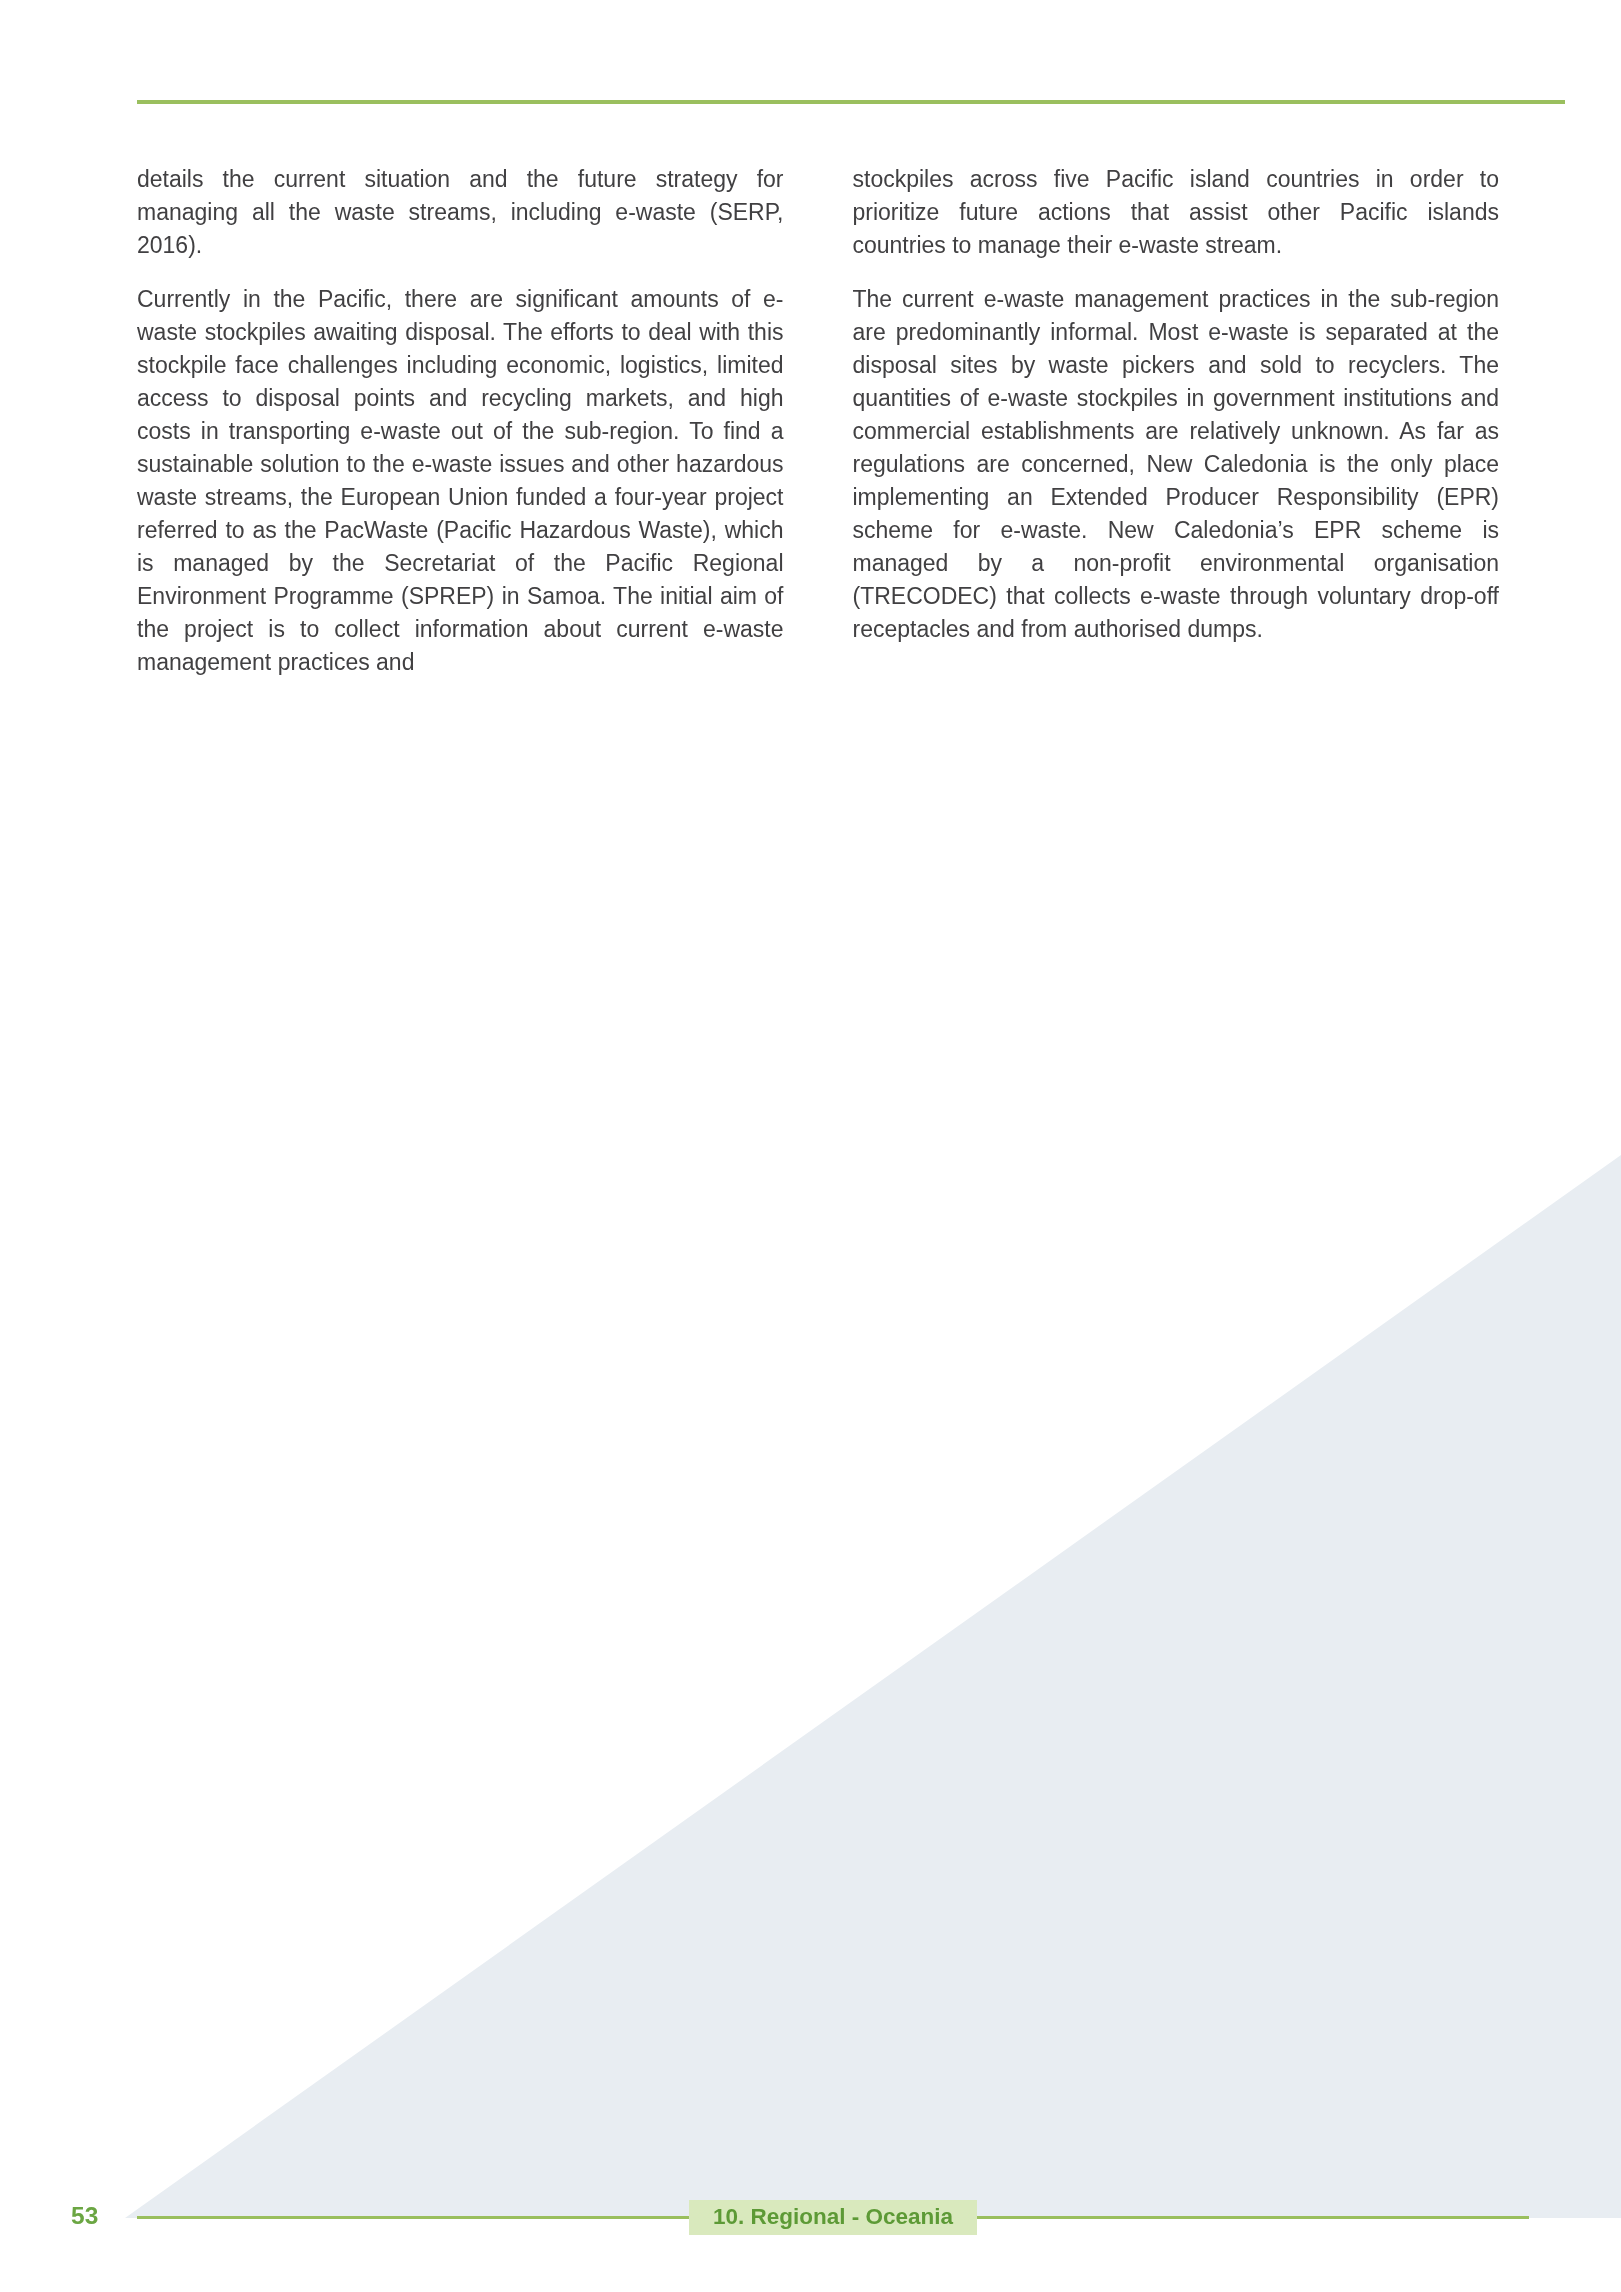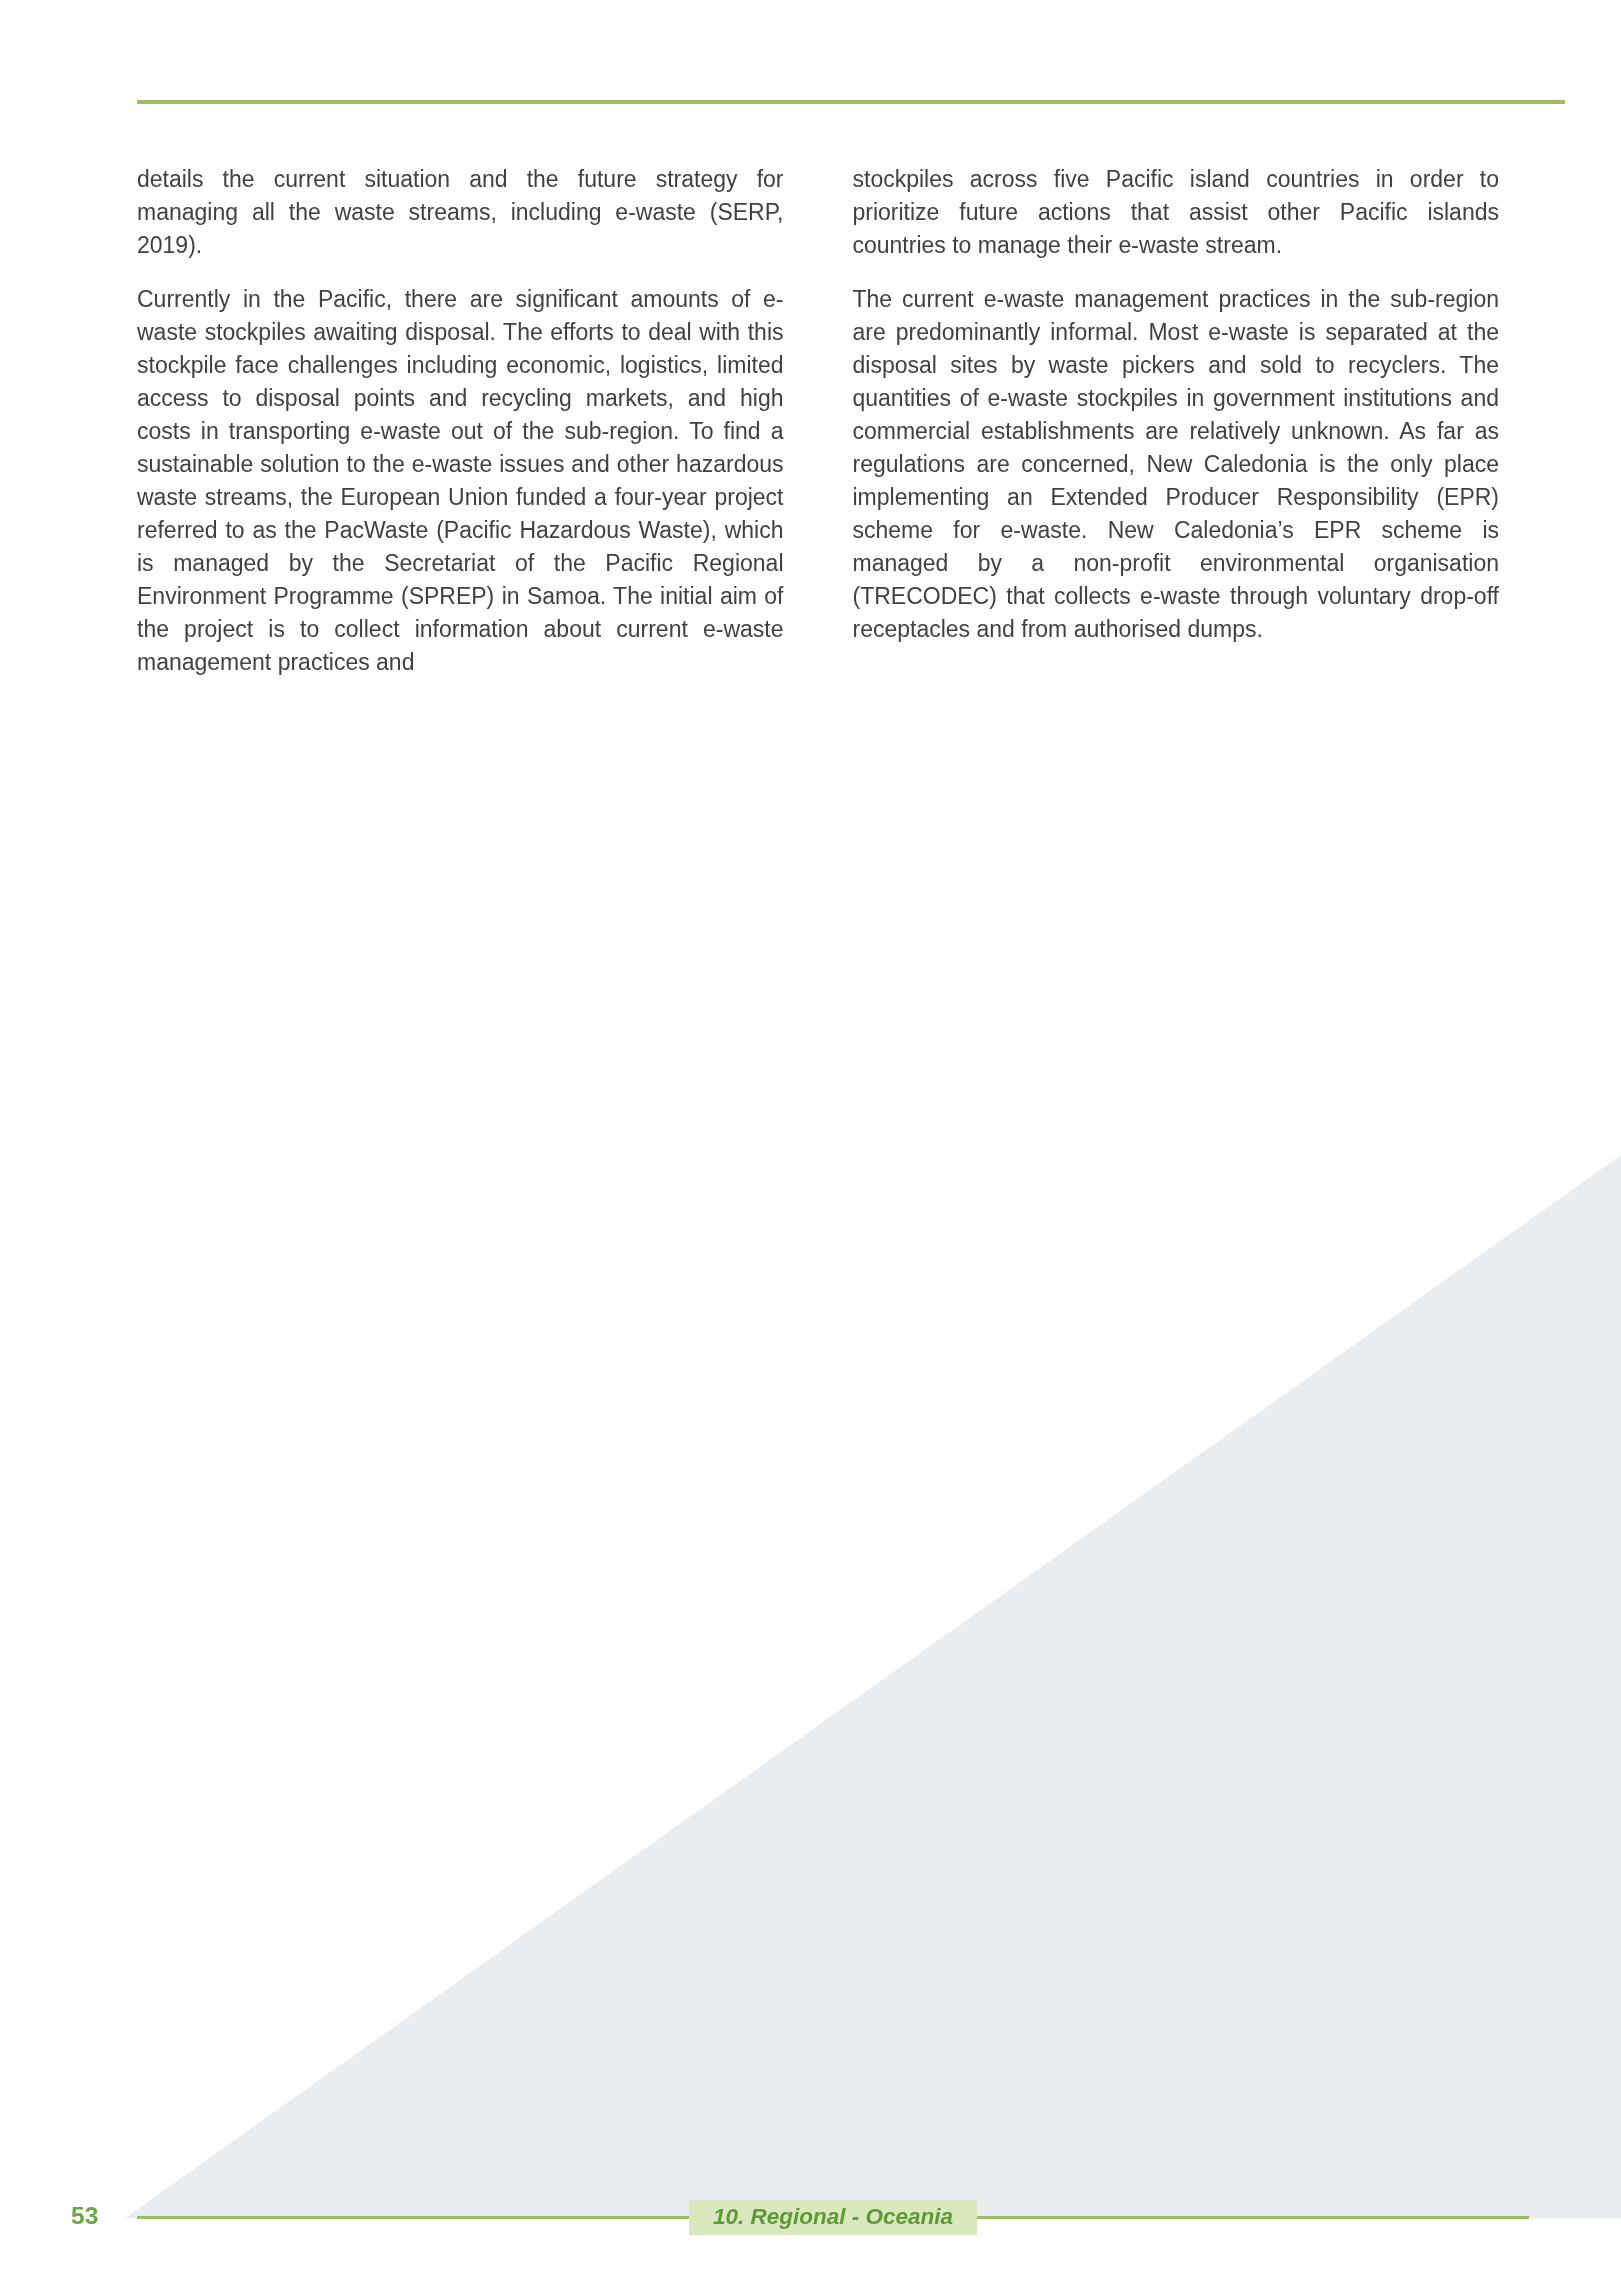--- a/index.html
+++ b/index.html
@@ -76,36 +76,35 @@
   }
   .footer-rule {
     flex: 1;
     height: 3.9px;
     background: #9abf5e;
   }
   .footer-label {
     padding: 3.9px 23.5px 5.9px 23.5px;
     background: #d9e9bd;
     color: #5d9a36;
-    font-style: italic;
     font-weight: bold;
     font-size: 22.5px;
     white-space: nowrap;
   }
 </style>
 </head>
 <body>
 
 <div class="page">
 
   <div class="top-rule"></div>
 
   <div class="columns">
     <div class="col">
-      <p>details the current situation and the future strategy for managing all the waste streams, including e-waste (SERP, 2019).</p>
+      <p>details the current situation and the future strategy for managing all the waste streams, including e-waste (SERP, 2016).</p>
       <p>Currently in the Pacific, there are significant amounts of e-waste stockpiles awaiting disposal. The efforts to deal with this stockpile face challenges including economic, logistics, limited access to disposal points and recycling markets, and high costs in transporting e-waste out of the sub-region. To find a sustainable solution to the e-waste issues and other hazardous waste streams, the European Union funded a four-year project referred to as the PacWaste (Pacific Hazardous Waste), which is managed by the Secretariat of the Pacific Regional Environment Programme (SPREP) in Samoa.  The initial aim of the project is to collect information about current e-waste management practices and</p>
     </div>
     <div class="col">
       <p>stockpiles across five Pacific island countries in order to prioritize future actions that assist other Pacific islands countries to manage their e-waste stream.</p>
       <p>The current e-waste management practices in the sub-region are predominantly informal. Most e-waste is separated at the disposal sites by waste pickers and sold to recyclers. The quantities of e-waste stockpiles in government institutions and commercial establishments are relatively unknown. As far as regulations are concerned, New Caledonia is the only place implementing an Extended Producer Responsibility (EPR) scheme for e-waste. New Caledonia’s EPR scheme is managed by a non-profit environmental organisation (TRECODEC) that collects e-waste through voluntary drop-off receptacles and from authorised dumps.</p>
     </div>
   </div>
 
   <div class="triangle"></div>
 

